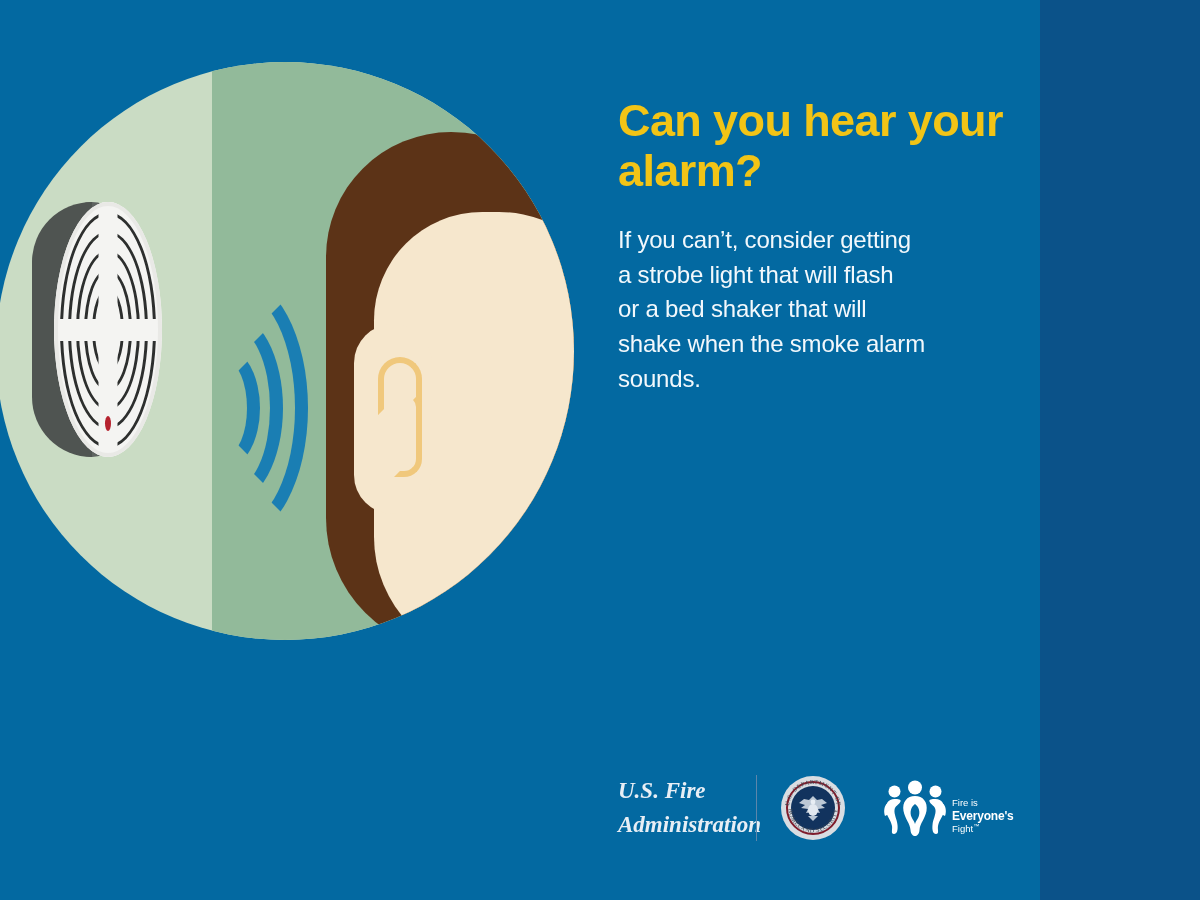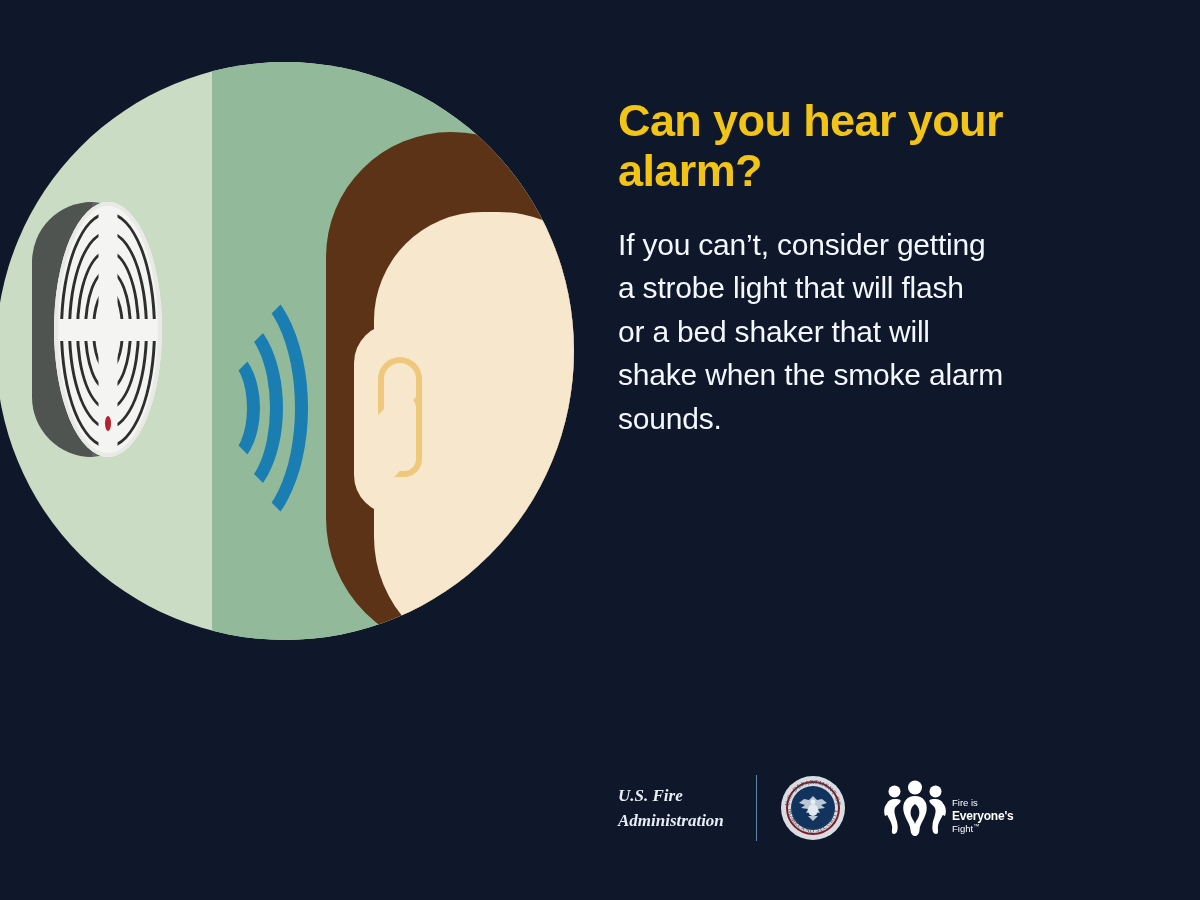--- a/index.html
+++ b/index.html
@@ -5,22 +5,22 @@
 <style>
   * { margin:0; padding:0; box-sizing:border-box; }
   html,body { width:1200px; height:900px; }
   body {
     background:#0b5289;
     font-family:"Liberation Sans", sans-serif;
     overflow:hidden;
     position:relative;
   }
   #stage {
-    position:absolute; left:0; top:0; width:1200px; height:900px;
-    background:#0f172a;
+    position:absolute; left:0; top:0; width:1040px; height:900px;
+    background:#0369a1;
   }
 
   
   #illustration {
     position:absolute;
     left:-4px; top:62px;
     width:578px; height:578px;
     border-radius:50%;
     overflow:hidden;
     background:#cadcc4;
@@ -146,38 +146,38 @@
     color:#f2c416;
     font-size:45px;
     font-weight:bold;
     line-height:1.12;
     letter-spacing:-0.6px;
     margin-bottom:26px;
     white-space:pre-line;
   }
   #bodytext {
     color:#f2f8fc;
-    font-size:30px;
+    font-size:24px;
     line-height:1.45;
     letter-spacing:-0.2px;
     white-space:pre-line;
   }
 
   
   #footer {
     position:absolute; left:618px; top:775px;
     height:66px; width:560px;
     display:flex; align-items:center;
   }
   .usfa {
     font-family:"Liberation Serif", serif;
     font-style:italic;
     font-weight:bold;
     color:#e7eef5;
-    font-size:17px;
+    font-size:23px;
     line-height:1.5;
     white-space:pre-line;
     width:128px;
   }
   .divider {
     width:1px; height:66px;
     background:#5c86ab;
     margin:0 24px 0 10px;
   }
   

